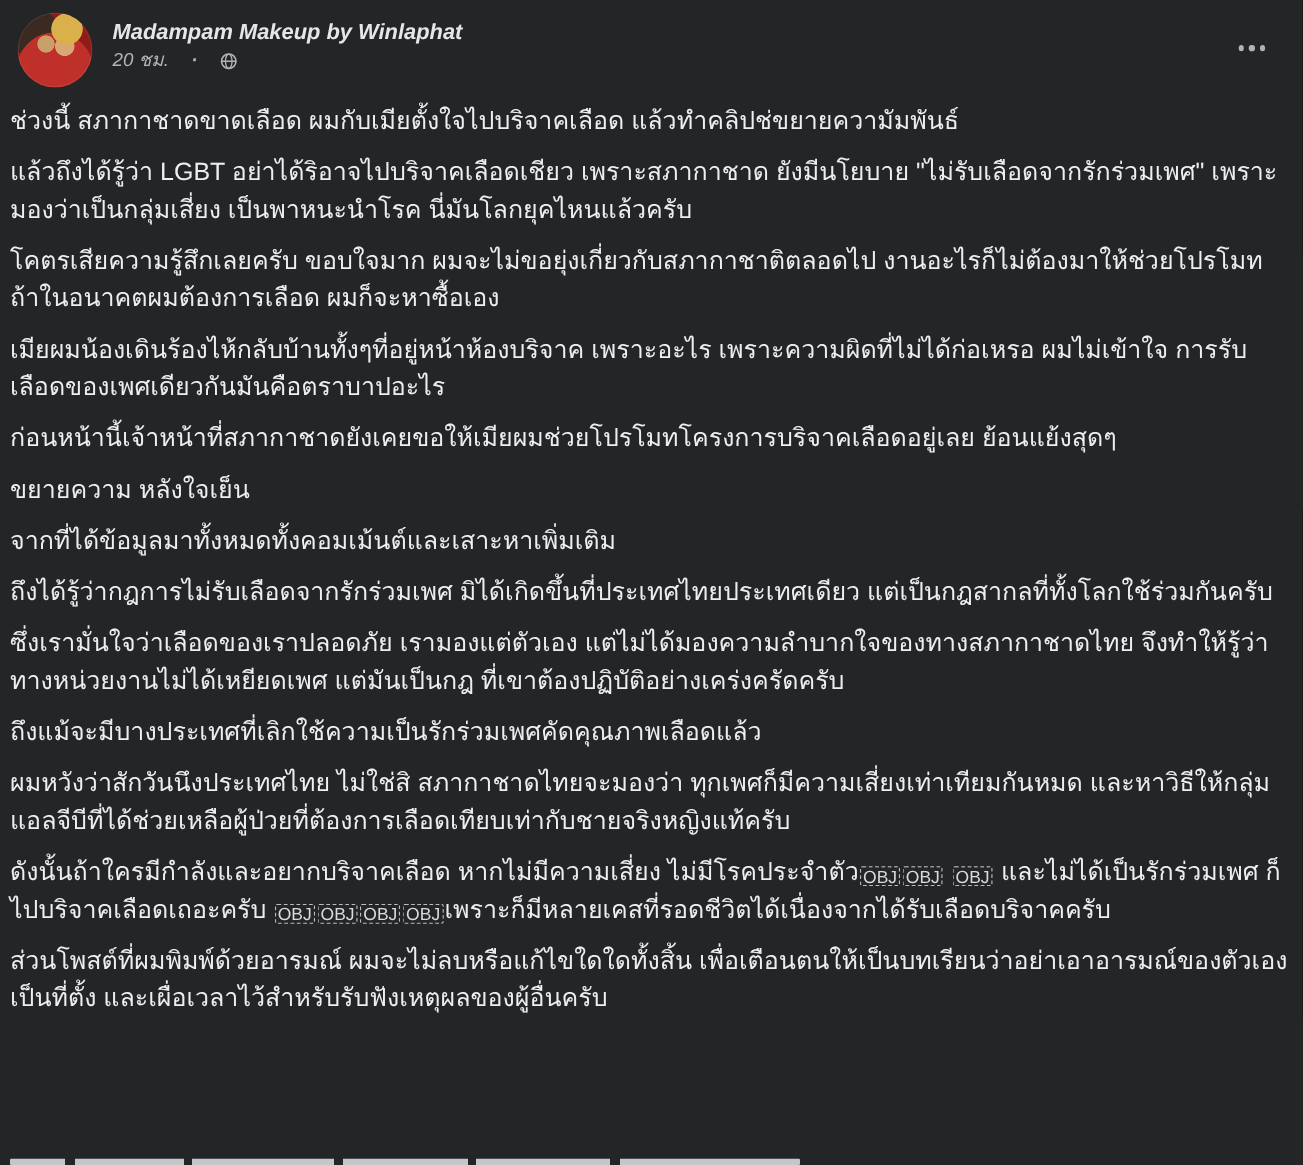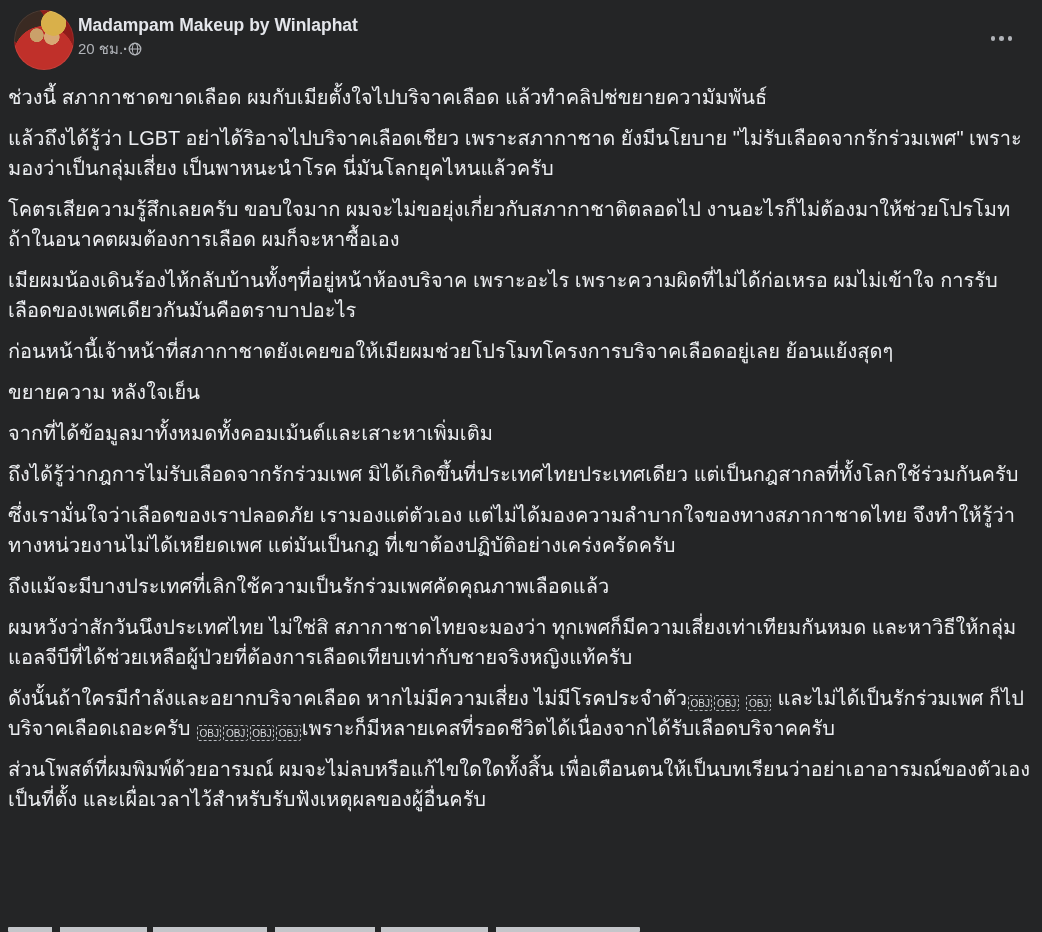--- a/index.html
+++ b/index.html
@@ -29,32 +29,32 @@
     cursor: pointer;
     background:
       radial-gradient(circle at 66% 22%, #d9b04a 0 20%, rgba(0,0,0,0) 21%),
       radial-gradient(circle at 38% 42%, #caa06a 0 13%, rgba(0,0,0,0) 14%),
       radial-gradient(circle at 63% 45%, #d8a874 0 15%, rgba(0,0,0,0) 16%),
       radial-gradient(circle at 50% 78%, #c0302a 0 55%, rgba(0,0,0,0) 56%),
       radial-gradient(circle at 20% 25%, #3a2a22 0 30%, rgba(0,0,0,0) 31%),
       #8f1c1a;
     box-shadow: inset 0 0 0 1px rgba(255,255,255,0.08);
   }
-  .header-text { margin-left: 4px; padding-top: 4px; }
+  .header-text { margin-left: 16px; padding-top: 4px; font-style: italic; }
   .author {
     font-size: 17.5px;
     font-weight: bold;
     color: #e4e6eb;
     line-height: 22px;
     cursor: pointer;
   }
   .meta {
     display: flex;
     align-items: center;
-    gap: 0;
+    gap: 18px;
     margin-top: 4px;
     font-size: 15px;
     color: #b0b3b8;
     line-height: 18px;
   }
   .meta .sep { font-weight: bold; }
   .globe { display: inline-flex; align-items: center; }
   .globe svg { display: block; }
 
   .more-btn {
@@ -80,21 +80,21 @@
     font-size: 20px;
     line-height: 30px;
     color: #eceef1;
   }
   .content p.para { margin: 0 0 11px 0; }
 
   .obj-box {
     display: inline-block;
     border: 1px dashed #b9bcc1;
     border-radius: 2px;
-    font-size: 10px;
+    font-size: 14px;
     line-height: 13px;
     height: 16px;
     padding: 1px 1.5px 0 1.5px;
     margin: 0 1px;
     vertical-align: -2px;
     color: #d8dadf;
     letter-spacing: 0;
   }
 
   

